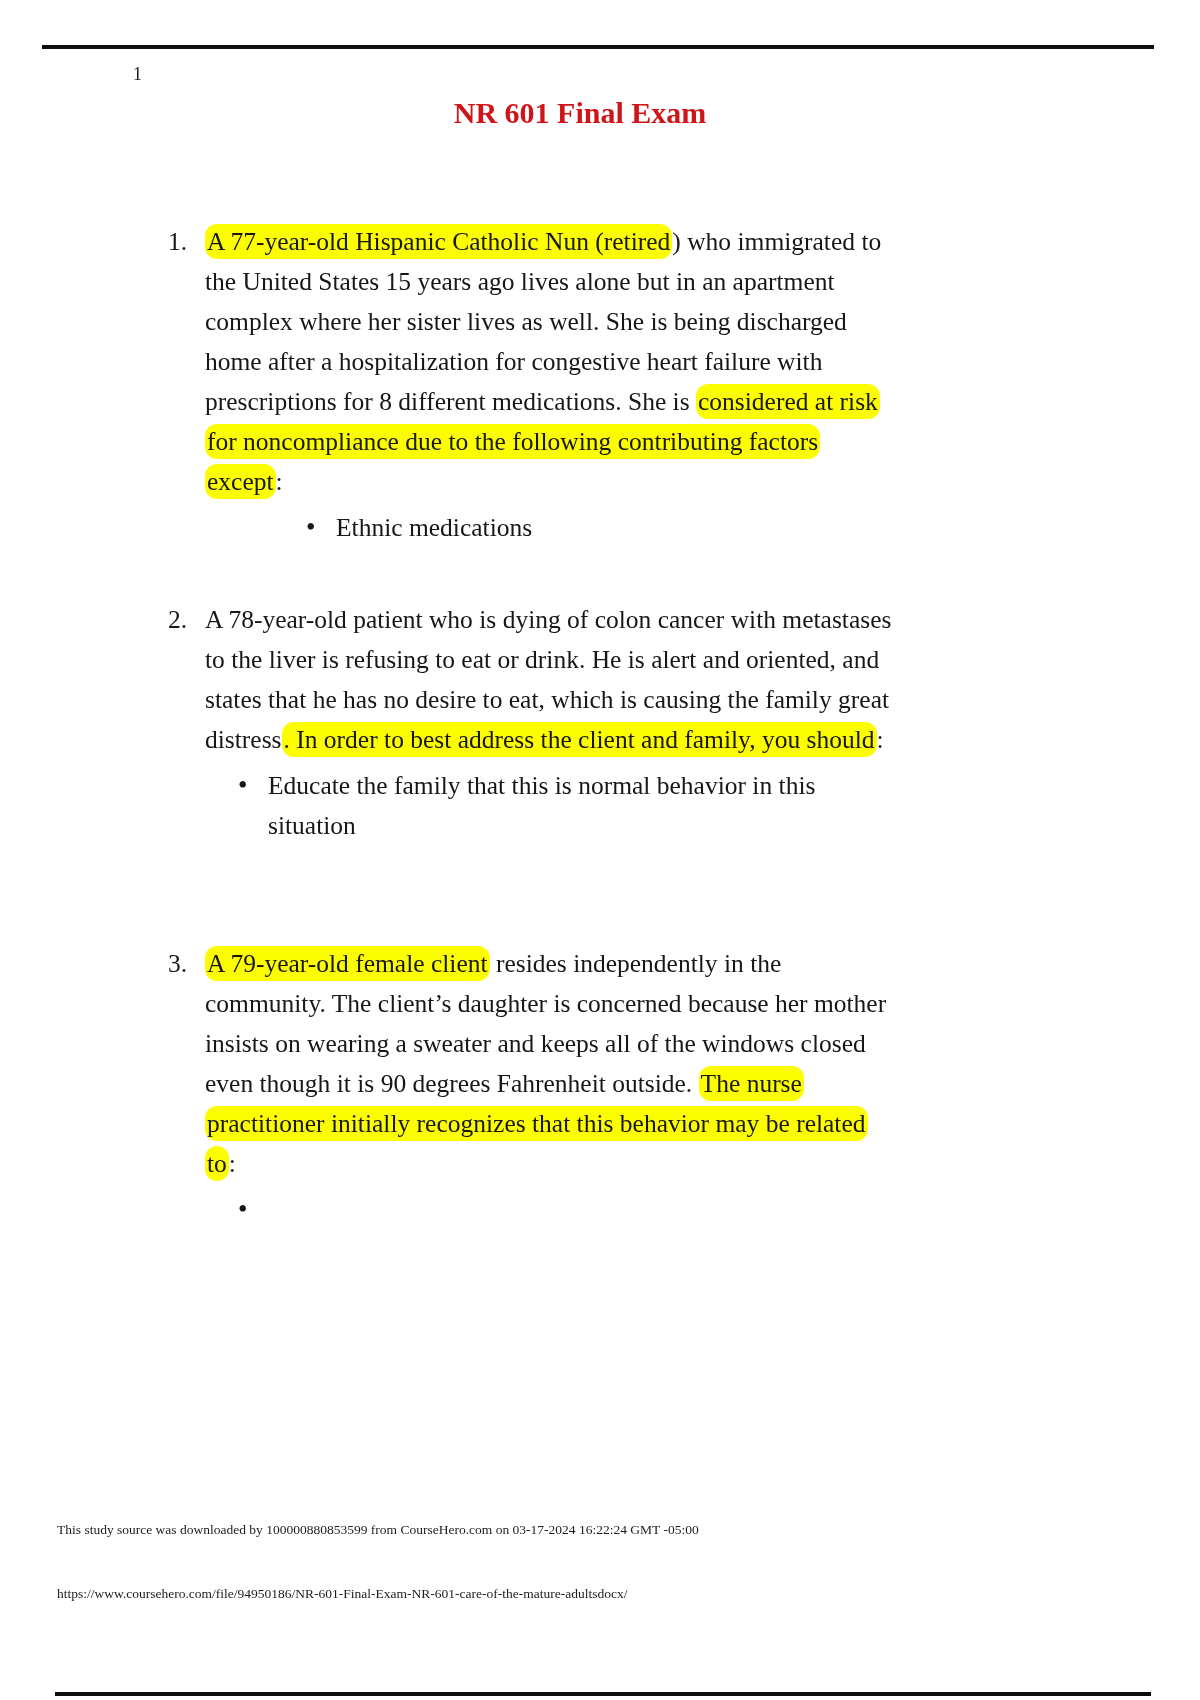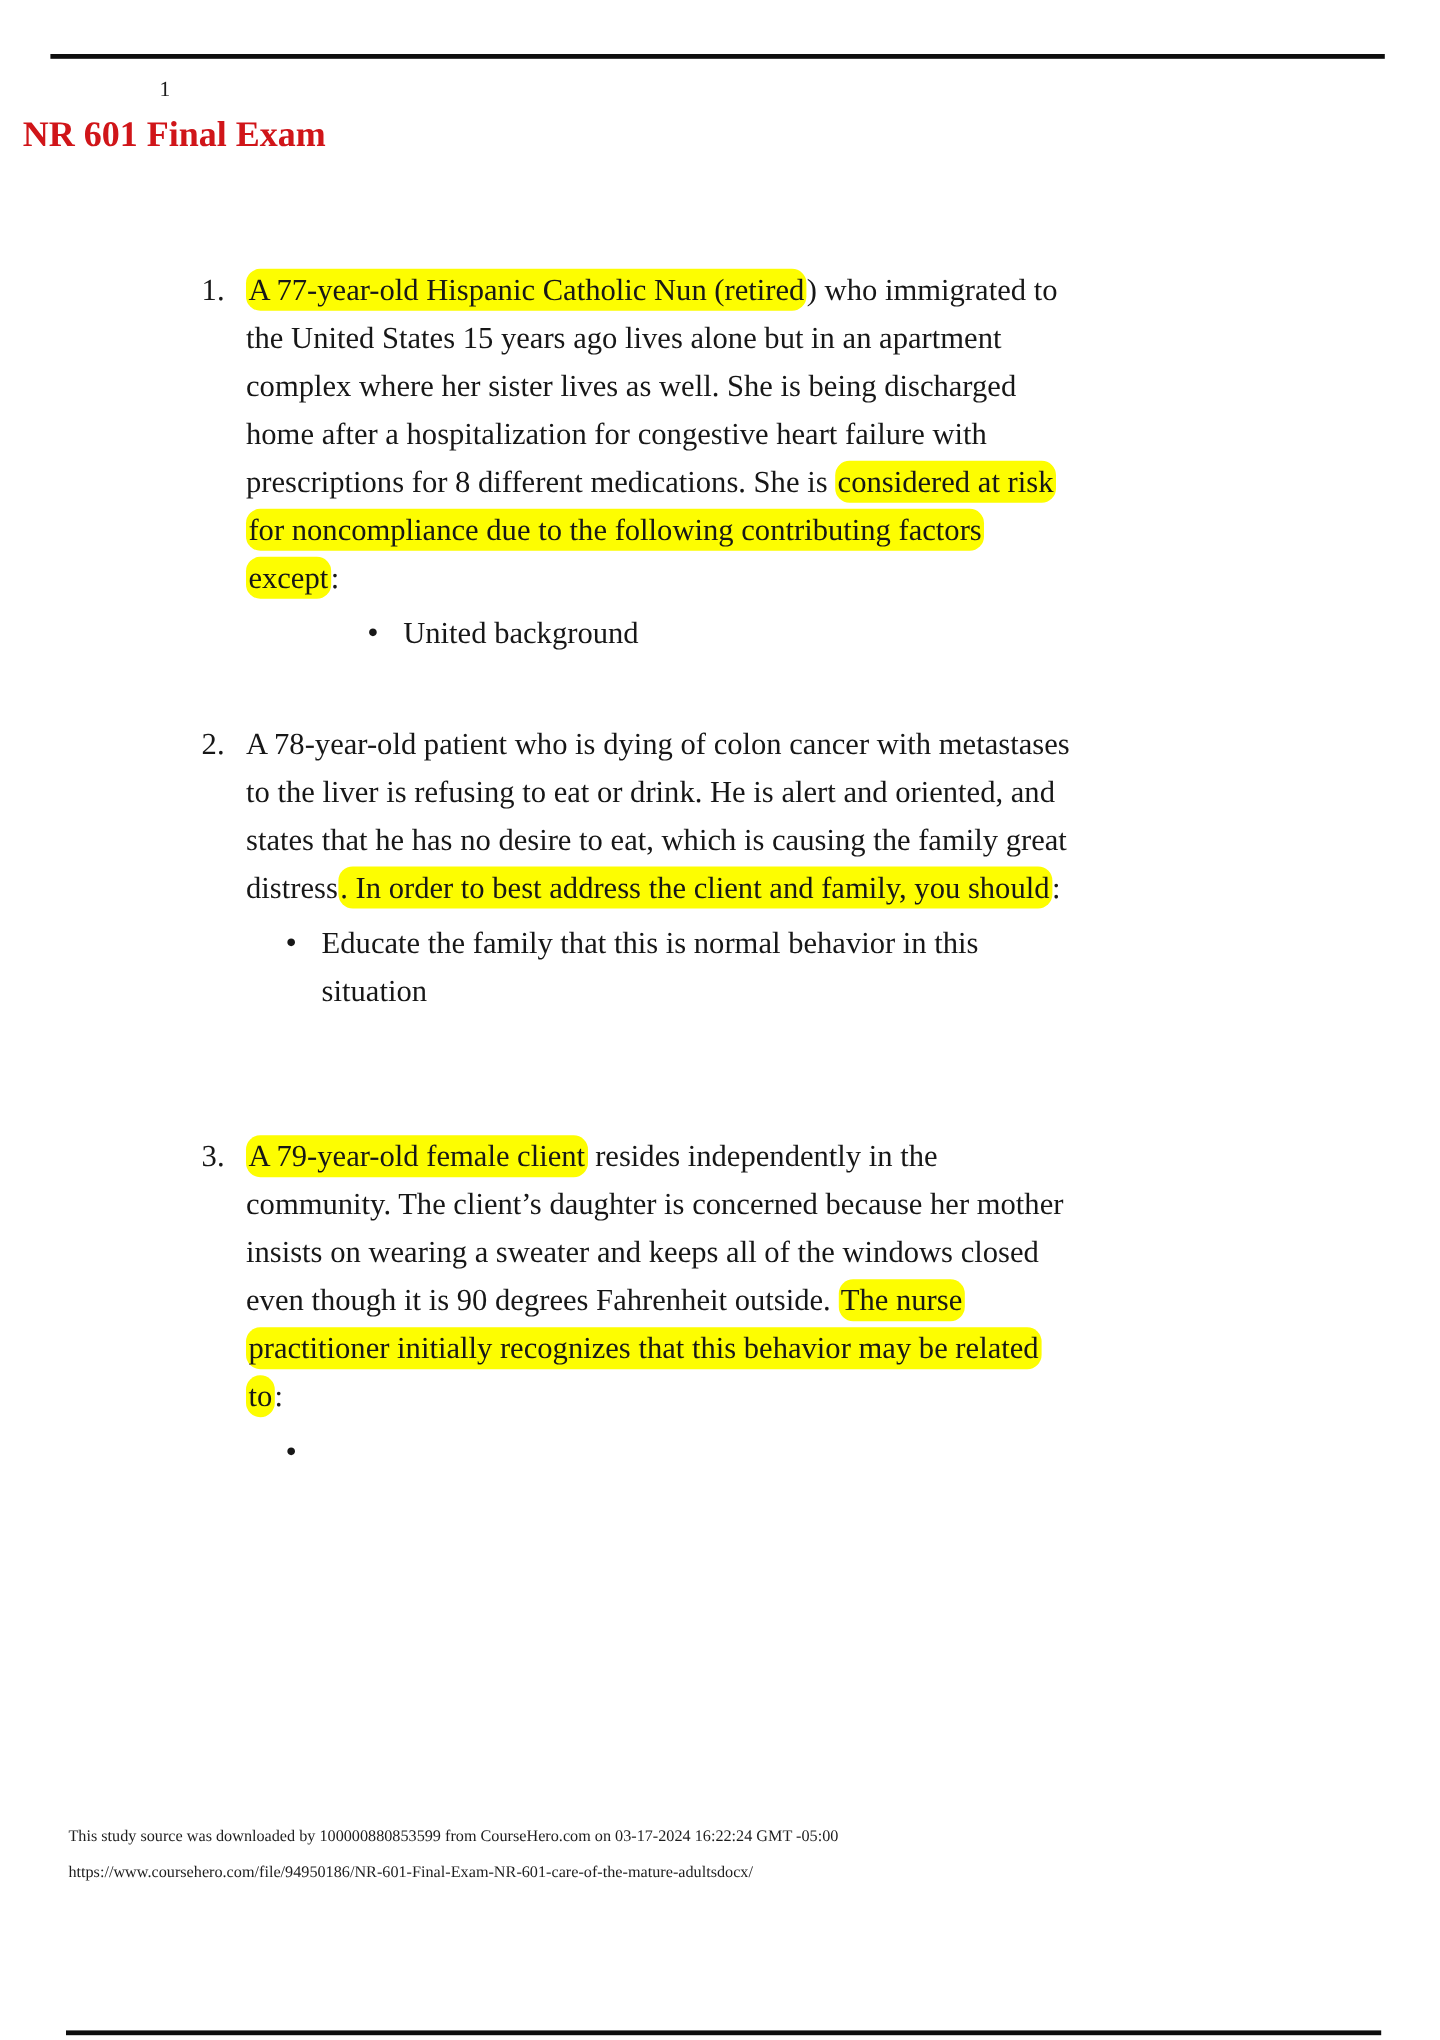--- a/index.html
+++ b/index.html
@@ -36,24 +36,24 @@
     left: 133px;
     top: 64px;
     font-size: 18px;
     color: #1c1c1c;
   }
   .doc-title {
     position: absolute;
     left: 0;
     top: 96px;
     width: 1160px;
+    text-align: center;
     font-size: 30px;
     font-weight: bold;
     color: #d01519;
-    margin-left: 19px;
   }
   .content {
     position: absolute;
     left: 168px;
     top: 222px;
     width: 890px;
     font-size: 25.5px;
     line-height: 40px;
   }
   .question-item {
@@ -90,37 +90,37 @@
     font-size: 27px;
   }
   .footer-note, .footer-url {
     position: absolute;
     left: 57px;
     font-size: 13.5px;
     color: #1d1d1d;
     white-space: nowrap;
   }
   .footer-note { top: 1522px; }
-  .footer-url  { top: 1552px; }
+  .footer-url  { top: 1586px; }
 </style>
 </head>
 <body style="--hl-color: #fdfd01;">
 
 <div class="rule rule-top"></div>
 
 <div class="page-number">1</div>
 
 <div class="doc-title" style="color: rgb(208, 21, 25);">NR 601 Final Exam</div>
 
 <div class="content">
     <div class="question-item">
       <span class="qnum">1.</span>
       <div class="qbody"><span class="hl">A 77-year-old Hispanic Catholic Nun (retired</span><span>) who immigrated to</span><br><span>the United States 15 years ago lives alone but in an apartment</span><br><span>complex where her sister lives as well. She is being discharged</span><br><span>home after a hospitalization for congestive heart failure with</span><br><span>prescriptions for 8 different medications. She is </span><span class="hl">considered at risk</span><br><span class="hl">for noncompliance due to the following contributing factors</span><br><span class="hl">except</span><span>:</span></div>
       <div class="answers deep">
-        <div class="answer-item"><span class="bullet">•</span><span class="answer-text">United background</span></div>
+        <div class="answer-item"><span class="bullet">•</span><span class="answer-text">Ethnic medications</span></div>
       </div>
     </div>
     <div class="question-item">
       <span class="qnum">2.</span>
       <div class="qbody"><span>A 78-year-old patient who is dying of colon cancer with metastases</span><br><span>to the liver is refusing to eat or drink. He is alert and oriented, and</span><br><span>states that he has no desire to eat, which is causing the family great</span><br><span>distress</span><span class="hl">. In order to best address the client and family, you should</span><span>:</span></div>
       <div class="answers">
         <div class="answer-item"><span class="bullet">•</span><span class="answer-text">Educate the family that this is normal behavior in this<br>situation</span></div>
       </div>
     </div>
     <div class="question-item">

